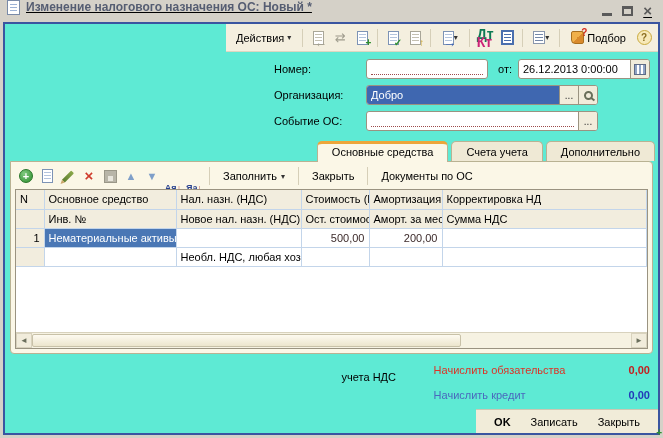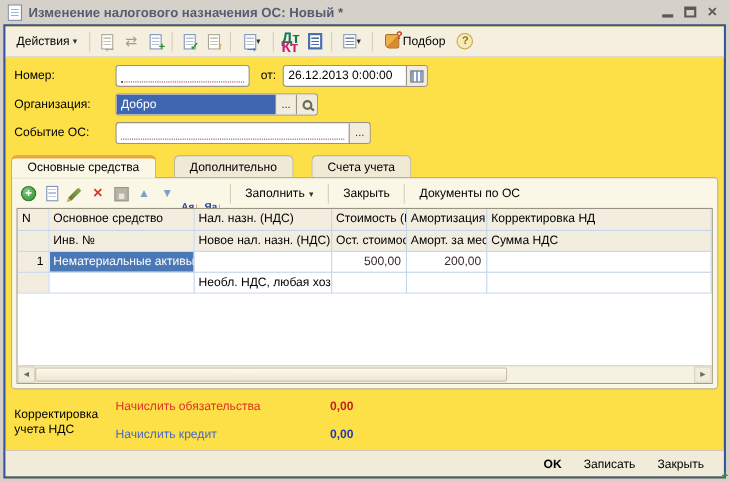--- a/index.html
+++ b/index.html
@@ -2,34 +2,34 @@
 <html><head>
 <meta charset="utf-8">
 <style>
   * { margin:0; padding:0; box-sizing:border-box; }
   html,body { width:663px; height:438px; font-family:"Liberation Sans", sans-serif; }
   body { background:#d5d1c8; overflow:hidden; }
 
   .window { width:663px; height:438px; background:#d5d1c8; padding:0 3px 3px 3px; }
 
   
-  .titlebar { height:22px; display:flex; align-items:center; gap:6px; padding:0 4px; }
+  .titlebar { height:22px; display:flex; gap:6px; padding:0 4px;text-decoration:underline; }
   .doc-ico { width:13px; height:15px; background:#fff; border:1px solid #7a8ba8;
              box-shadow:inset 0 0 0 1px #fff; position:relative; flex:0 0 auto; }
   .doc-ico::before { content:""; position:absolute; left:2px; right:2px; top:3px; height:8px;
              background:repeating-linear-gradient(#9db3d6 0 1px, transparent 1px 3px); }
   .title { font-size:12px; font-weight:bold; color:#555d72; white-space:nowrap; overflow:hidden; flex:1; }
   .win-controls { display:flex; gap:10px; align-items:center; padding-right:4px; }
   .btn-min { width:10px; height:10px; border-bottom:3px solid #5a5a5a; }
   .btn-max { width:11px; height:10px; border:2px solid #5a5a5a; border-top-width:3px; }
   .btn-close { font-size:15px; line-height:10px; color:#5a5a5a; font-weight:bold; }
 
   
-  .client { height:413px; border:2px solid #3a55a0; background:#fde047;
-            display:flex; flex-direction:column; overflow:hidden; }
+  .client { height:413px; border:2px solid #3a55a0; background:#5eead4;
+            display:flex; flex-direction:column; overflow:hidden;align-items:flex-end; }
 
   
   .toolbar { height:28px; flex:0 0 auto; display:flex; align-items:center; gap:2px;
              background:#f4efdf; border-bottom:1px solid #ddd6c0; padding:0 4px; }
   .tb-text-btn { display:flex; align-items:center; gap:3px; font-size:11px; color:#000;
                  padding:3px 5px; border:1px solid transparent; border-radius:3px; }
   .caret { font-size:8px; color:#333; }
   .tb-sep { width:1px; height:18px; background:#d6cfb8; margin:0 3px; flex:0 0 auto; }
   .ibtn { width:20px; height:20px; display:flex; align-items:center; justify-content:center;
           border-radius:3px; position:relative; flex:0 0 auto; }
@@ -72,21 +72,21 @@
   .mag { width:9px; height:9px; border:2px solid #6a6f5a; border-radius:50%; position:relative; }
   .mag::after { content:""; position:absolute; width:5px; height:2px; background:#6a6f5a;
          right:-4px; bottom:-2px; transform:rotate(40deg); }
   .cal { width:12px; height:11px; border:1px solid #5f6b85; background:
          repeating-linear-gradient(90deg,#8fa3c4 0 2px, #fff 2px 4px),
          linear-gradient(#8fa3c4 0 3px, #fff 3px); }
 
   
   .tabs { display:flex; padding:0 0 0 5px; flex:0 0 auto; position:relative; z-index:2; }
   .tab { font-size:11px; padding:4px 14px 3px 14px; border:1px solid #b9b293; border-bottom:none;
-         border-radius:5px 5px 0 0; background:#efe9d5; margin-right:16px; color:#000; }
+         border-radius:5px 5px 0 0; background:#efe9d5; margin-right:3px; color:#000; }
   .tab.active { background:#fbf7e7; border-top:3px solid #eda63a; padding-top:2px; position:relative; }
   .tab.active::after { content:""; position:absolute; left:0; right:0; bottom:-1px; height:1px; background:#fbf7e7; }
 
   
   .groupbox { margin:0 5px; border:1px solid #b9b293; border-radius:0 4px 4px 4px;
               background:#fbf7e7; padding:3px 4px 4px 4px; flex:0 0 auto; height:193px;
               display:flex; flex-direction:column; }
 
   .tbl-toolbar { height:24px; flex:0 0 auto; display:flex; align-items:center; gap:3px; padding:0 2px 2px 2px; }
   .sbtn { width:18px; height:18px; display:flex; align-items:center; justify-content:center; border-radius:3px; }
@@ -226,21 +226,21 @@
         <span class="flabel" style="width:auto; margin:0 6px 0 10px;">от:</span>
         <div class="inp" style="width:132px;">
           <span class="val">26.12.2013 0:00:00</span>
           <span class="inp-btn">
               <span class="cal"></span>
             </span>
         </div>
       </div>
       <div class="frow">
         <span class="flabel">Организация:</span>
-        <div class="inp sel-field" style="width:184px;">
+        <div class="inp sel-field" style="width:232px;">
           <span class="val">Добро</span>
           <span class="inp-btn">
               <span>...</span>
             </span>
           <span class="inp-btn">
               <span class="mag"></span>
             </span>
         </div>
       </div>
       <div class="frow" style="margin-top:2px;">
@@ -249,22 +249,22 @@
           <span class="dotted"></span>
           <span class="inp-btn">
               <span>...</span>
             </span>
         </div>
       </div>
     </div>
 
     <div class="tabs">
       <div class="tab active">Основные средства</div>
+      <div class="tab">Счета учета</div>
       <div class="tab">Дополнительно</div>
-      <div class="tab">Счета учета</div>
     </div>
 
     <div class="groupbox">
 
       <div class="tbl-toolbar">
         <span class="sbtn">
             <span class="add-circ">+</span>
           </span>
         <span class="sbtn">
             <span class="mini-doc"></span>
@@ -351,21 +351,20 @@
         <div class="hscroll">
           <span class="sc-arrow">◄</span>
           <span class="sc-thumb"></span>
           <span class="sc-arrow" style="margin-left:auto;">►</span>
         </div>
       </div>
     </div>
 
     <div class="vat">
       <div class="vat-label">
-        <div>Корректировка</div>
         <div>учета НДС</div>
       </div>
       <div class="vat-rows">
         <div class="vat-row">
           <span class="vat-link red">Начислить обязательства</span>
           <span class="vat-val redval">0,00</span>
         </div>
         <div class="vat-row">
           <span class="vat-link blue">Начислить кредит</span>
           <span class="vat-val blueval">0,00</span>

